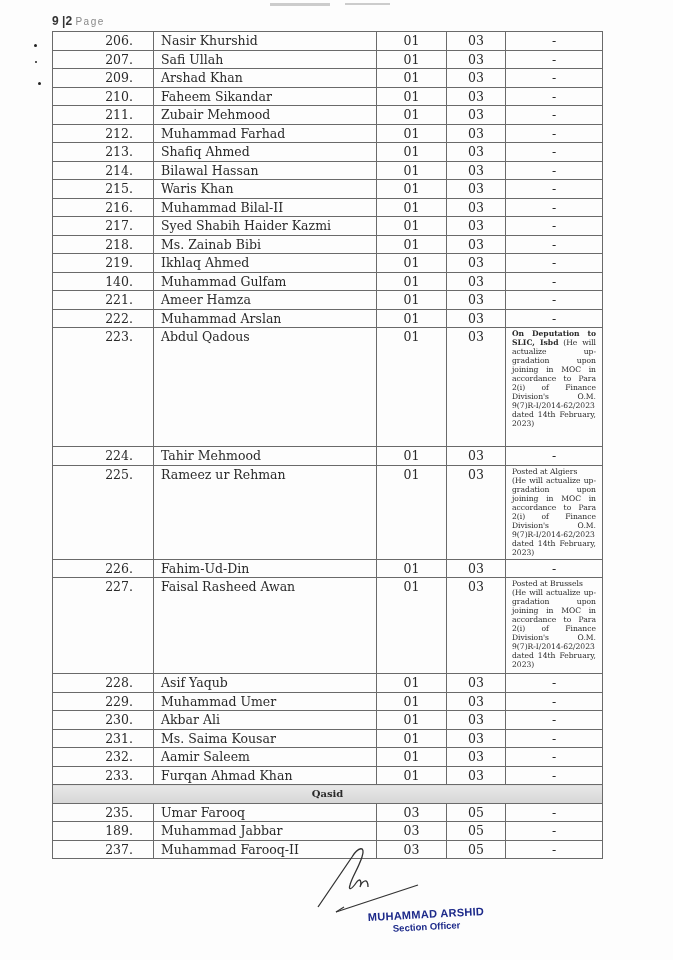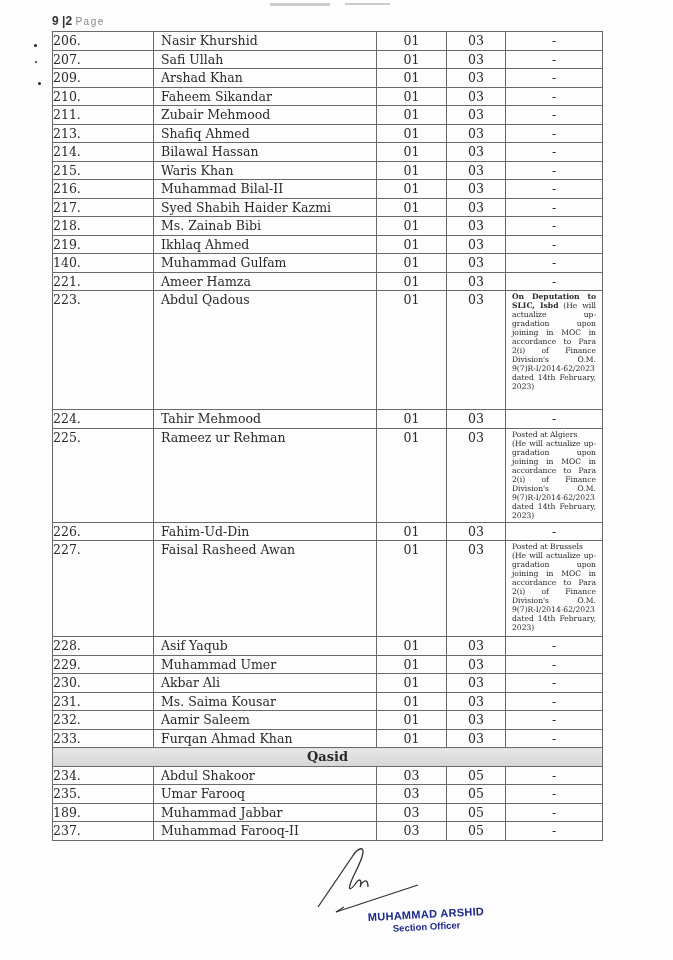--- a/index.html
+++ b/index.html
@@ -18,35 +18,35 @@
 
   table.list {
     position:absolute; left:52px; top:31px; width:551px;
     border-collapse:collapse; table-layout:fixed;
     font-size:12.5px;
   }
   table.list td {
     border:1px solid #6a6a6a; padding:0; height:17.5px; line-height:17px;
     vertical-align:top; overflow:hidden;
   }
-  td.c-sn { width:80px; text-align:left; padding-right:20px !important; }
+  td.c-sn { width:80px; text-align:right; padding-right:20px !important; }
   td.c-name { width:215px; padding-left:7px !important; }
   td.c-a { width:69px; text-align:center; }
   td.c-b { width:58px; text-align:center; }
   td.c-rem { text-align:center; }
   tr.tall td { height:auto; }
   .remark {
     font-size:7.6px; line-height:9px; text-align:justify; padding:1px 6px 10px 6px;
     text-align-last:left;
   }
   .remark b { font-weight:bold; }
   .remark .head { display:block; text-align:center; font-weight:normal; }
   tr.section td {
     background:linear-gradient(#e8e8e8,#d6d6d6); text-align:center; font-weight:bold;
-    font-size:13px;
+    font-size:10px;
   }
 
   .signature { position:absolute; left:300px; top:845px; width:130px; height:70px; }
   .stamp {
     position:absolute; left:368px; top:908px; color:#1d2a8a;
     font-family:"Liberation Sans", sans-serif; font-weight:bold; transform:rotate(-3deg);
     text-align:center;
   }
   .stamp .name { font-size:11px; letter-spacing:0.3px; }
   .stamp .title { font-size:9.5px; margin-top:1px; }
@@ -97,20 +97,27 @@
         <td class="c-rem">-</td>
       </tr>
       <tr>
         <td class="c-sn">211.</td>
         <td class="c-name">Zubair Mehmood</td>
         <td class="c-a">01</td>
         <td class="c-b">03</td>
         <td class="c-rem">-</td>
       </tr>
       <tr>
+        <td class="c-sn">212.</td>
+        <td class="c-name">Muhammad Farhad</td>
+        <td class="c-a">01</td>
+        <td class="c-b">03</td>
+        <td class="c-rem">-</td>
+      </tr>
+      <tr>
         <td class="c-sn">213.</td>
         <td class="c-name">Shafiq Ahmed</td>
         <td class="c-a">01</td>
         <td class="c-b">03</td>
         <td class="c-rem">-</td>
       </tr>
       <tr>
         <td class="c-sn">214.</td>
         <td class="c-name">Bilawal Hassan</td>
         <td class="c-a">01</td>
@@ -155,20 +162,27 @@
       <tr>
         <td class="c-sn">140.</td>
         <td class="c-name">Muhammad Gulfam</td>
         <td class="c-a">01</td>
         <td class="c-b">03</td>
         <td class="c-rem">-</td>
       </tr>
       <tr>
         <td class="c-sn">221.</td>
         <td class="c-name">Ameer Hamza</td>
+        <td class="c-a">01</td>
+        <td class="c-b">03</td>
+        <td class="c-rem">-</td>
+      </tr>
+      <tr>
+        <td class="c-sn">222.</td>
+        <td class="c-name">Muhammad Arslan</td>
         <td class="c-a">01</td>
         <td class="c-b">03</td>
         <td class="c-rem">-</td>
       </tr>
     </tbody>
   <tbody>
     <tr class="tall">
       <td class="c-sn">223.</td>
       <td class="c-name">Abdul Qadous</td>
       <td class="c-a">01</td>
@@ -254,27 +268,20 @@
         <td class="c-rem">-</td>
       </tr>
     </tbody>
   <tbody>
     <tr class="section">
       <td colspan="5">Qasid</td>
     </tr>
   </tbody>
   <tbody id="tbody-c">
       <tr>
-        <td class="c-sn">234.</td>
-        <td class="c-name">Abdul Shakoor</td>
-        <td class="c-a">03</td>
-        <td class="c-b">05</td>
-        <td class="c-rem">-</td>
-      </tr>
-      <tr>
         <td class="c-sn">235.</td>
         <td class="c-name">Umar Farooq</td>
         <td class="c-a">03</td>
         <td class="c-b">05</td>
         <td class="c-rem">-</td>
       </tr>
       <tr>
         <td class="c-sn">189.</td>
         <td class="c-name">Muhammad Jabbar</td>
         <td class="c-a">03</td>

